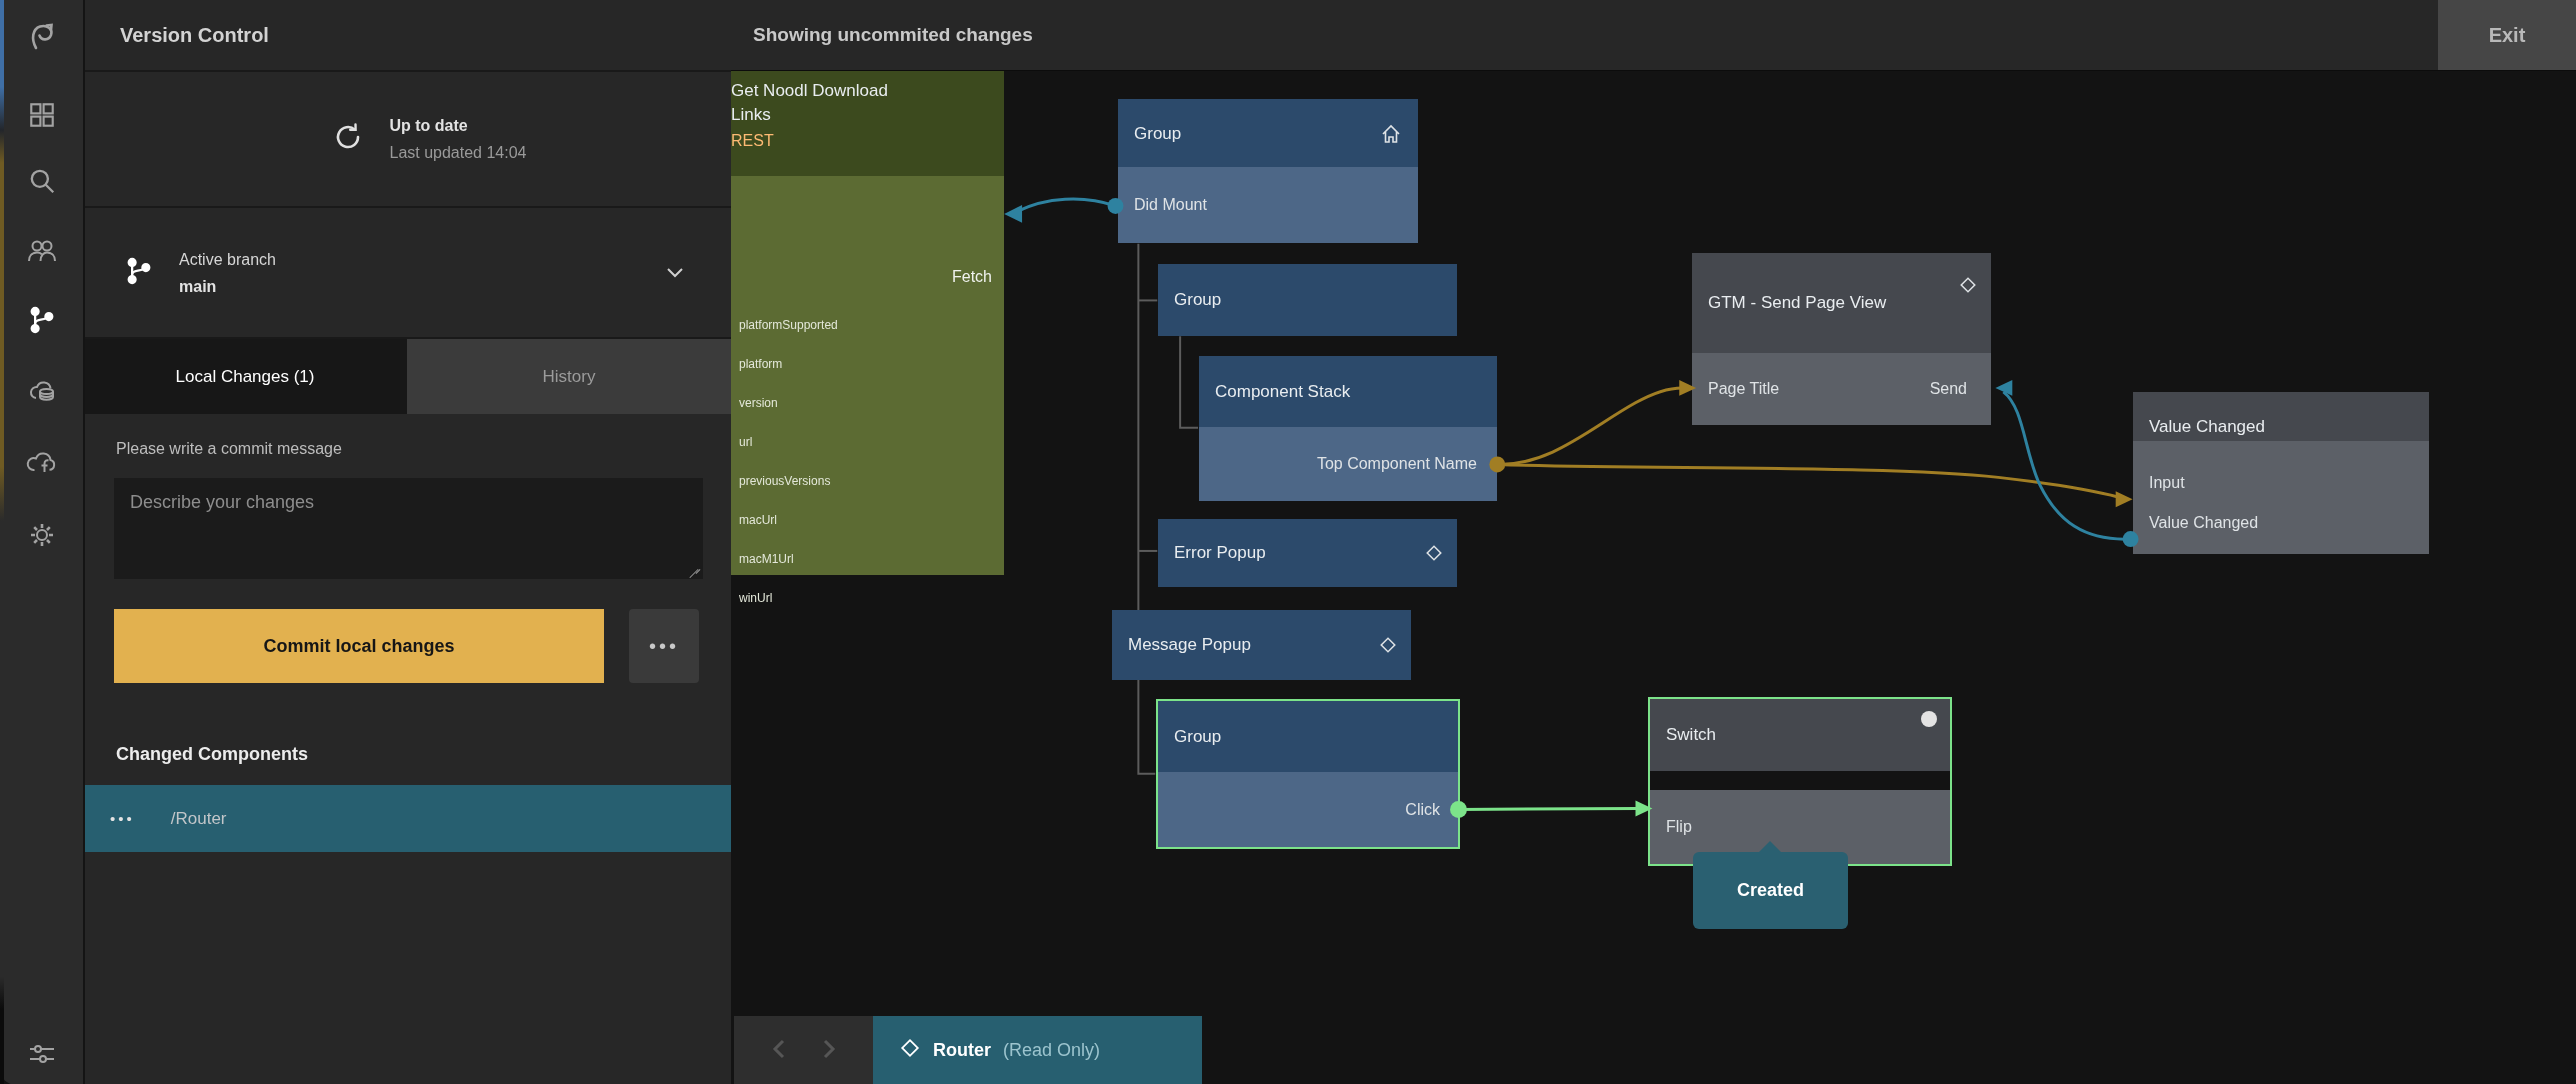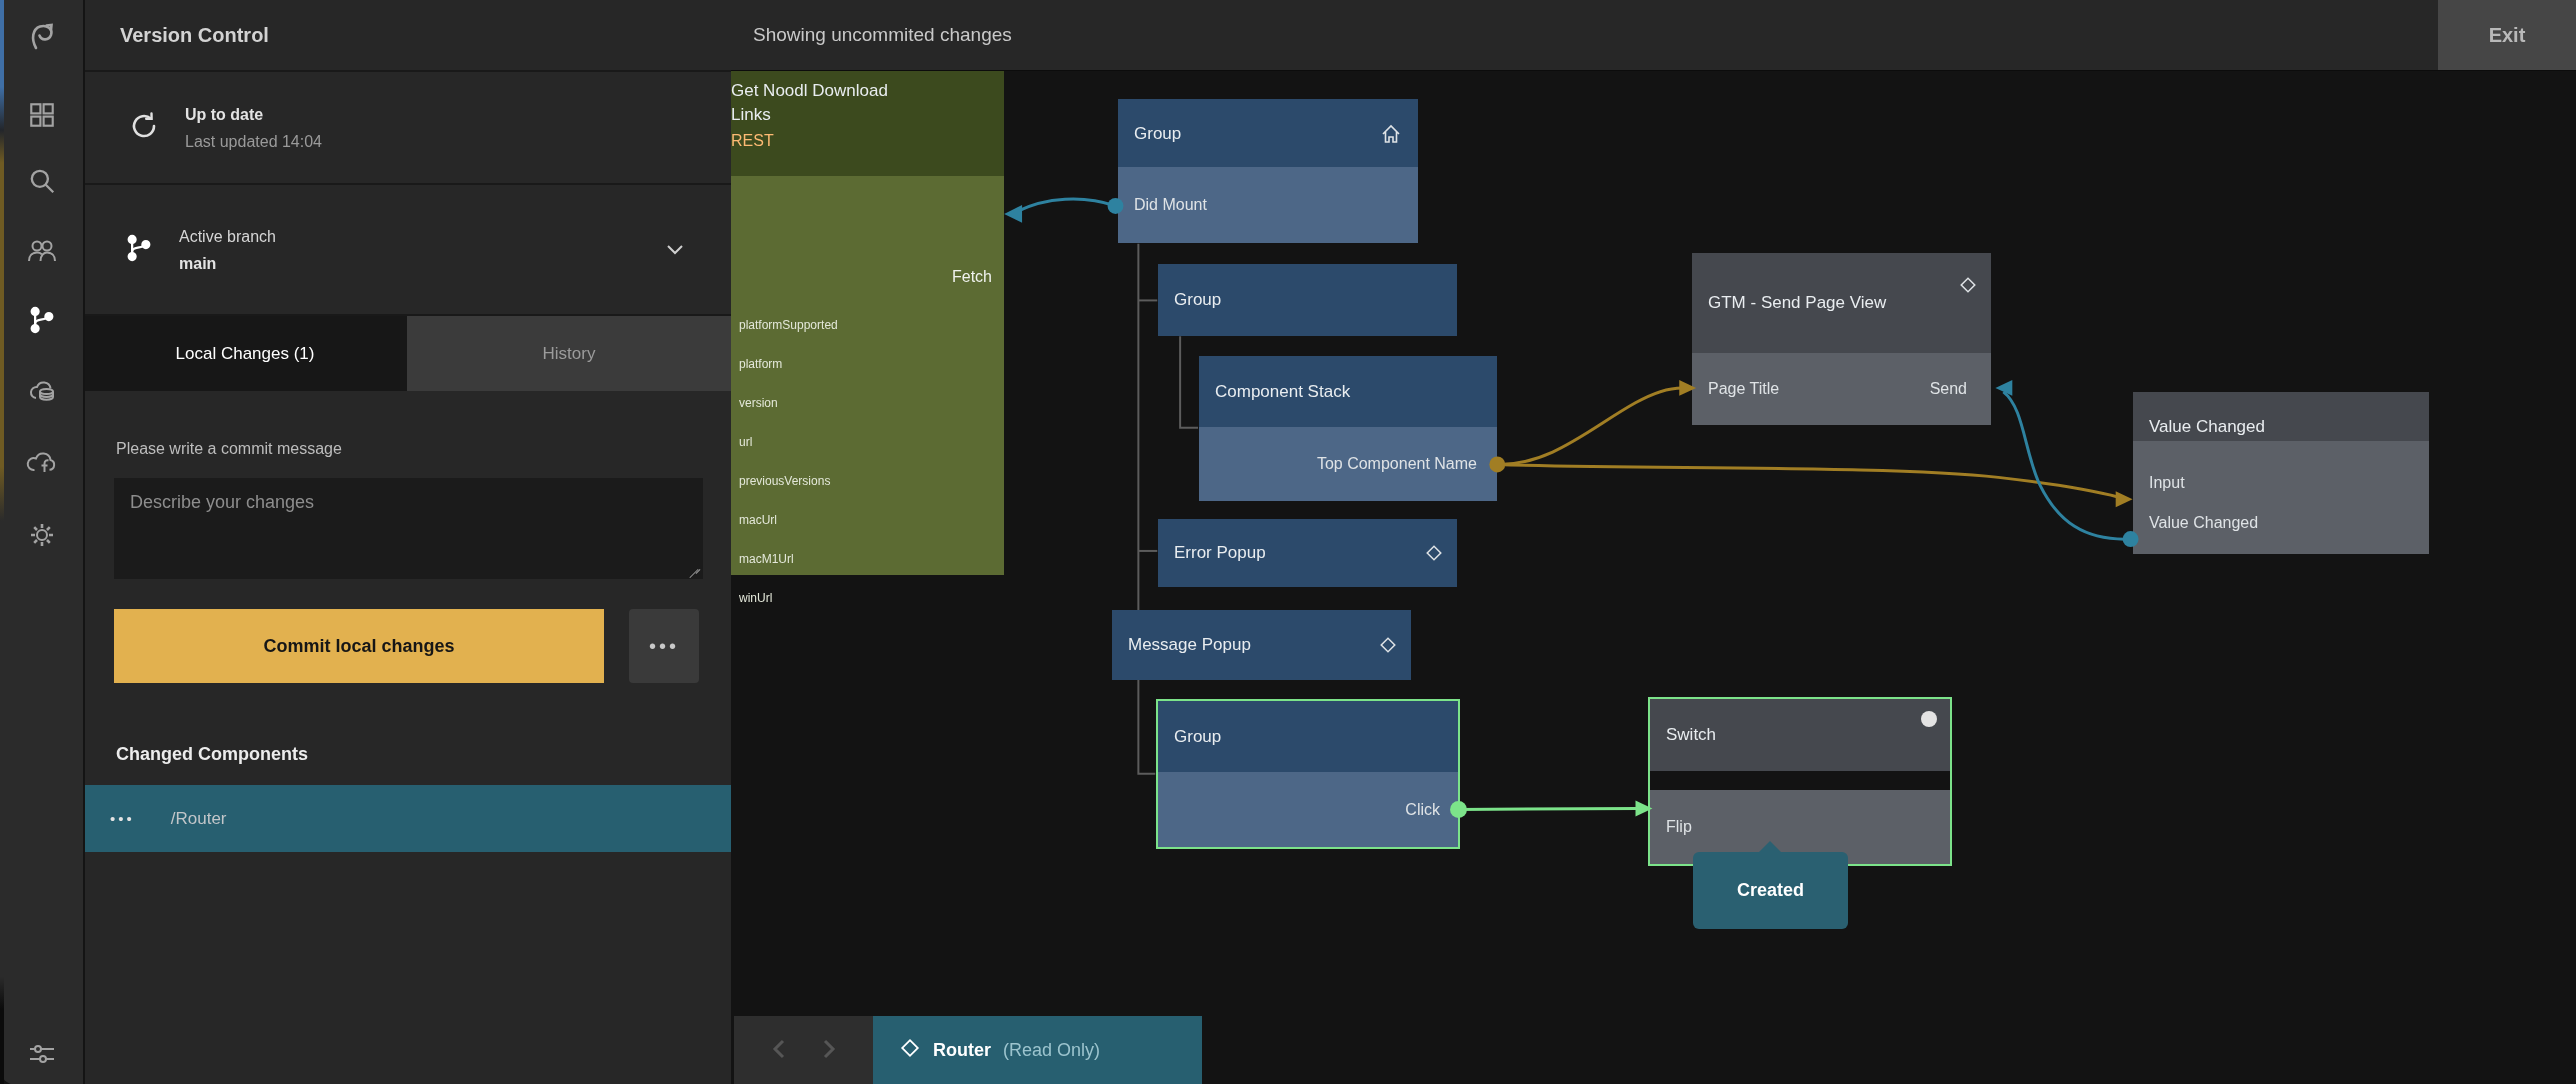--- a/index.html
+++ b/index.html
@@ -3,21 +3,21 @@
 <meta charset="utf-8">
 <style>
   html,body{margin:0;padding:0;background:#0b0b0b;}
   #app{position:relative;width:2576px;height:1085px;overflow:hidden;
        font-family:"Liberation Sans",sans-serif;-webkit-font-smoothing:antialiased;}
 
   
   #canvas{position:absolute;inset:0;background:#131313;}
   #topbar{position:absolute;left:731px;top:0;right:0;height:70px;background:#272727;
           border-bottom:1px solid #0c0c0c;display:flex;align-items:center;}
-  #topbar .status{color:#c9c9c9;font-size:19px;padding-left:22px;}
+  #topbar .status{color:#c9c9c9;font-size:19px;padding-left:22px;font-weight:bold;}
   #exit-btn{position:absolute;right:0;top:0;width:138px;height:70px;background:#464646;
             color:#b9b9b9;font-size:20px;font-weight:bold;display:flex;align-items:center;
             justify-content:center;cursor:pointer;}
 
   svg.layer{position:absolute;left:0;top:0;pointer-events:none;}
 
   
   .node{position:absolute;color:#e9edf0;font-size:17px;}
   .node .hd{position:absolute;left:0;right:0;top:0;display:flex;align-items:center;
             padding:0 16px;box-sizing:border-box;}
@@ -56,21 +56,21 @@
   #router-tab{position:absolute;left:873px;top:1016px;width:329px;height:69px;background:#275f70;
           display:flex;align-items:center;color:#fff;font-size:18px;padding-left:26px;box-sizing:border-box;cursor:pointer;}
   #router-tab .lbl{font-weight:bold;margin-left:12px;}
   #router-tab .ro{color:#9cc4ce;margin-left:12px;}
 
   
   #panel{position:absolute;left:83px;top:0;width:648px;height:1085px;background:#272727;z-index:10;}
   #panel .phead{height:70px;border-bottom:2px solid #191919;display:flex;align-items:center;}
   #panel .phead .t{color:#d3d3d3;font-size:20px;font-weight:bold;padding-left:37px;}
   .sect{display:flex;align-items:center;border-bottom:2px solid #191919;box-sizing:border-box;}
-  #sync-sect{height:113px;padding-left:44px;cursor:pointer;}
+  #sync-sect{height:136px;padding-left:44px;cursor:pointer;justify-content:center;}
   #branch-sect{height:131px;padding-left:40px;cursor:pointer;position:relative;}
   .sect .txt{margin-left:24px;line-height:27px;}
   .sect .l1{color:#e3e3e3;font-size:16px;font-weight:bold;}
   .sect .l2{color:#9a9a9a;font-size:16px;}
   #branch-sect .l1{font-weight:normal;color:#d6d6d6;}
   #branch-sect .l2{font-weight:bold;color:#e3e3e3;}
   #branch-chevron{position:absolute;right:44px;top:52px;}
 
   #tabs{display:flex;height:75px;}
   .tab{flex:1;display:flex;align-items:center;justify-content:center;font-size:17px;cursor:pointer;}

